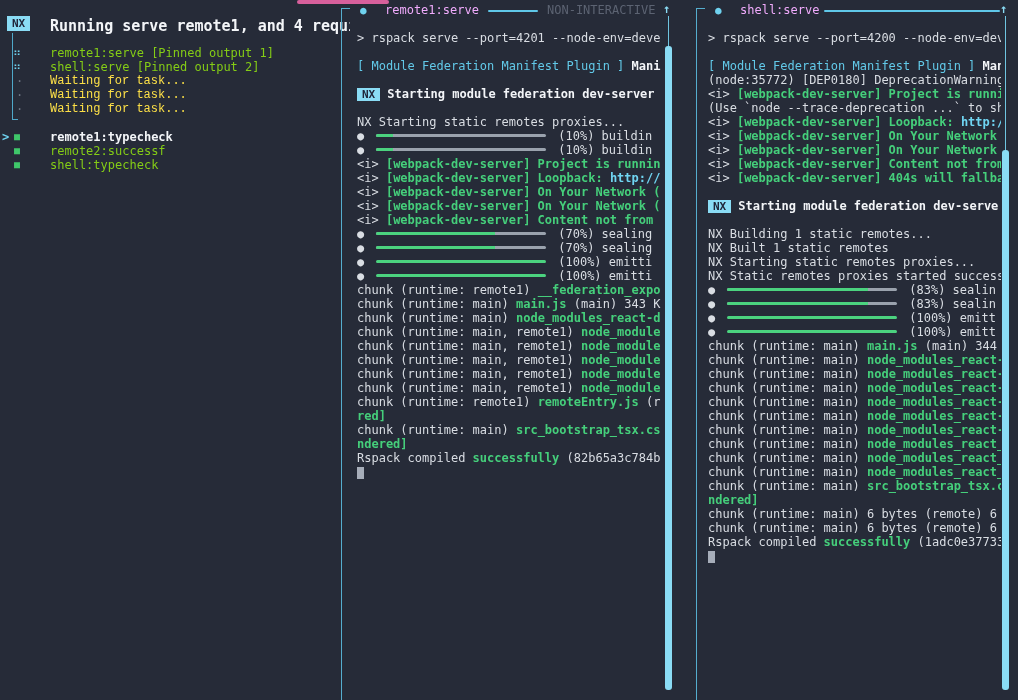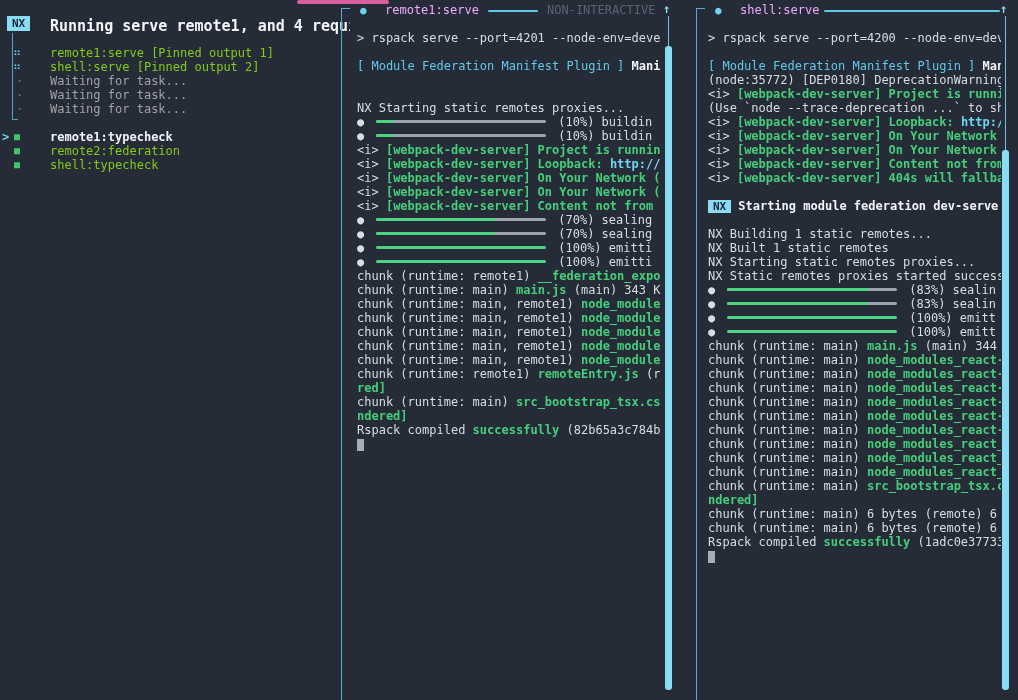--- a/index.html
+++ b/index.html
@@ -15,21 +15,21 @@
   .main-badge { position:absolute; left:7px; top:16px; }
   .lp-title { position:absolute; left:50px; top:17px; width:300px; color:#f3f5f8; font-weight:bold; font-size:15px; white-space:pre; overflow:hidden; }
   .tree-line { position:absolute; left:12px; top:33px; width:1px; height:86px; background:#4fa8c9; }
   .tree-foot { position:absolute; left:12px; top:119px; width:6px; height:1px; background:#4fa8c9; }
   .task-row { position:absolute; left:0; width:341px; height:14px; line-height:14px; font-size:12px; white-space:pre; }
   .spinner { position:absolute; left:13px; top:0; color:#6fd2ef; font-size:11px; }
   .pend-dot { position:absolute; left:16px; top:0; color:#6e7584; }
   .sq { position:absolute; left:14px; top:0; color:#3fc76a; font-size:10px; }
   .pointer { position:absolute; left:2px; top:0; color:#6fd2ef; font-weight:bold; }
   .task-label { position:absolute; left:50px; top:0; color:#84cc16; }
-  .task-label.dim { color:#a3a3a3; }
+  .task-label.dim { color:#fde047;font-family:Liberation Mono, monospace; }
   .task-label.sel { color:#f3f5f8; font-weight:bold; }
 
   
   .pane { position:absolute; top:0; height:700px; }
   .pane-mid { left:341px; width:339px; }
   .pane-shell { left:696px; width:322px; }
   .pane-border-v { position:absolute; left:0; top:8px; width:1px; height:692px; background:#55aecf; }
   .pane-border-corner { position:absolute; left:0; top:8px; width:9px; height:1px; background:#55aecf; }
   .pane-bullet { position:absolute; left:19px; top:4px; color:#6fd2ef; font-size:11px; line-height:14px; }
   .pane-title { position:absolute; left:44px; top:3px; color:#f0abfc; font-size:12px; line-height:15px; white-space:pre; }
@@ -97,21 +97,21 @@
       <span class="task-label dim">Waiting for task...</span>
     </div>
 
     <div class="task-row" style="top:130px">
       <span class="pointer">&gt;</span>
       <span class="sq">■</span>
       <span class="task-label sel">remote1:typecheck</span>
     </div>
     <div class="task-row" style="top:144px">
       <span class="sq">■</span>
-      <span class="task-label">remote2:federation</span>
+      <span class="task-label">remote2:successf</span>
     </div>
     <div class="task-row" style="top:158px">
       <span class="sq">■</span>
       <span class="task-label">shell:typecheck</span>
     </div>
   </div>
 
   <div class="pane pane-mid">
     <div class="pane-border-v"></div>
     <div class="pane-border-corner"></div>
@@ -122,35 +122,37 @@
       <span class="mode-label">NON-INTERACTIVE</span>
     </div>
     <div class="scroll-up">↑</div>
     <div class="scroll-track"></div>
     <div class="scroll-thumb"></div>
     <div class="pane-content">
         <div class="line"><span class="seg-p">&gt; rspack serve --port=4201 --node-env=deve</span></div>
         <div class="line"></div>
         <div class="line"><span class="seg-c">[ Module Federation Manifest Plugin ]</span><span class="seg-w"> Mani</span></div>
         <div class="line"></div>
+        <div class="line"><span class="nx-badge">NX</span><span class="seg-w">Starting module federation dev-server</span></div>
         <div class="line"></div>
         <div class="line"><span class="seg-p">NX Starting static remotes proxies...</span></div>
         <div class="line"><span class="seg-p">●</span><span class="pbar"><span class="pbar-fill" style="width: 10%;"></span></span><span class="seg-p">(10%) buildin</span></div>
         <div class="line"><span class="seg-p">●</span><span class="pbar"><span class="pbar-fill" style="width: 10%;"></span></span><span class="seg-p">(10%) buildin</span></div>
         <div class="line"><span class="seg-p">&lt;i&gt; </span><span class="seg-g">[webpack-dev-server] Project is runnin</span></div>
         <div class="line"><span class="seg-p">&lt;i&gt; </span><span class="seg-g">[webpack-dev-server] Loopback: </span><span class="seg-cb">http://</span></div>
         <div class="line"><span class="seg-p">&lt;i&gt; </span><span class="seg-g">[webpack-dev-server] On Your Network (</span></div>
         <div class="line"><span class="seg-p">&lt;i&gt; </span><span class="seg-g">[webpack-dev-server] On Your Network (</span></div>
         <div class="line"><span class="seg-p">&lt;i&gt; </span><span class="seg-g">[webpack-dev-server] Content not from</span></div>
         <div class="line"><span class="seg-p">●</span><span class="pbar"><span class="pbar-fill" style="width: 70%;"></span></span><span class="seg-p">(70%) sealing</span></div>
         <div class="line"><span class="seg-p">●</span><span class="pbar"><span class="pbar-fill" style="width: 70%;"></span></span><span class="seg-p">(70%) sealing</span></div>
         <div class="line"><span class="seg-p">●</span><span class="pbar"><span class="pbar-fill" style="width: 100%;"></span></span><span class="seg-p">(100%) emitti</span></div>
         <div class="line"><span class="seg-p">●</span><span class="pbar"><span class="pbar-fill" style="width: 100%;"></span></span><span class="seg-p">(100%) emitti</span></div>
         <div class="line"><span class="seg-p">chunk (runtime: remote1) </span><span class="seg-g">__federation_expo</span></div>
         <div class="line"><span class="seg-p">chunk (runtime: main) </span><span class="seg-g">main.js</span><span class="seg-p"> (main) 343 K</span></div>
+        <div class="line"><span class="seg-p">chunk (runtime: main) </span><span class="seg-g">node_modules_react-d</span></div>
         <div class="line"><span class="seg-p">chunk (runtime: main, remote1) </span><span class="seg-g">node_module</span></div>
         <div class="line"><span class="seg-p">chunk (runtime: main, remote1) </span><span class="seg-g">node_module</span></div>
         <div class="line"><span class="seg-p">chunk (runtime: main, remote1) </span><span class="seg-g">node_module</span></div>
         <div class="line"><span class="seg-p">chunk (runtime: main, remote1) </span><span class="seg-g">node_module</span></div>
         <div class="line"><span class="seg-p">chunk (runtime: main, remote1) </span><span class="seg-g">node_module</span></div>
         <div class="line"><span class="seg-p">chunk (runtime: remote1) </span><span class="seg-g">remoteEntry.js</span><span class="seg-p"> (r</span></div>
         <div class="line"><span class="seg-g">red]</span></div>
         <div class="line"><span class="seg-p">chunk (runtime: main) </span><span class="seg-g">src_bootstrap_tsx.cs</span></div>
         <div class="line"><span class="seg-g">ndered]</span></div>
         <div class="line"><span class="seg-p">Rspack compiled </span><span class="seg-g">successfully</span><span class="seg-p"> (82b65a3c784b</span></div>

